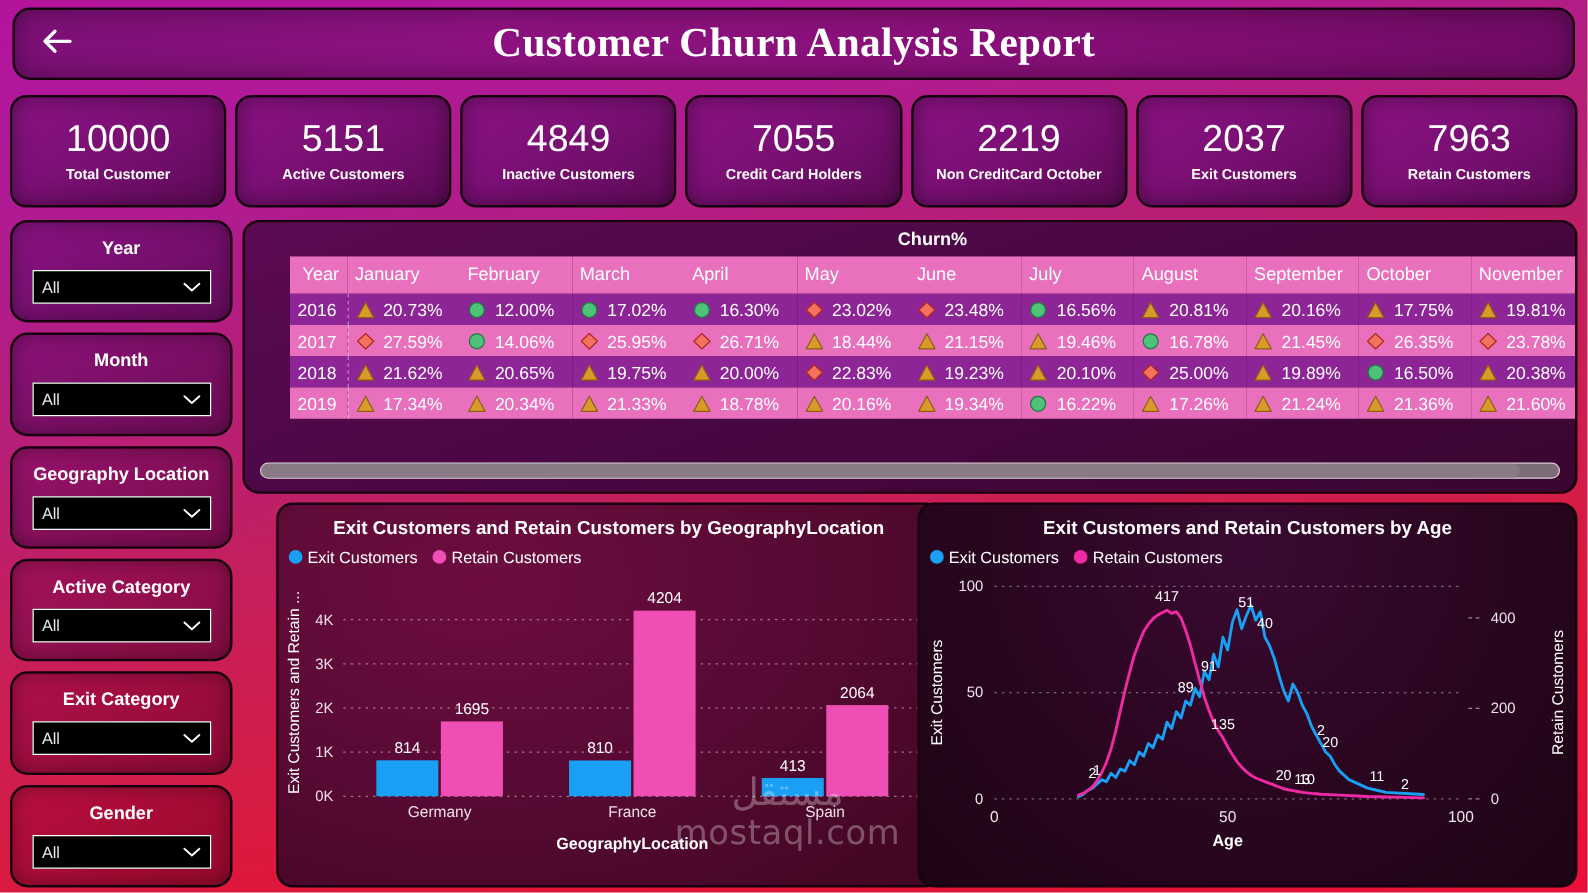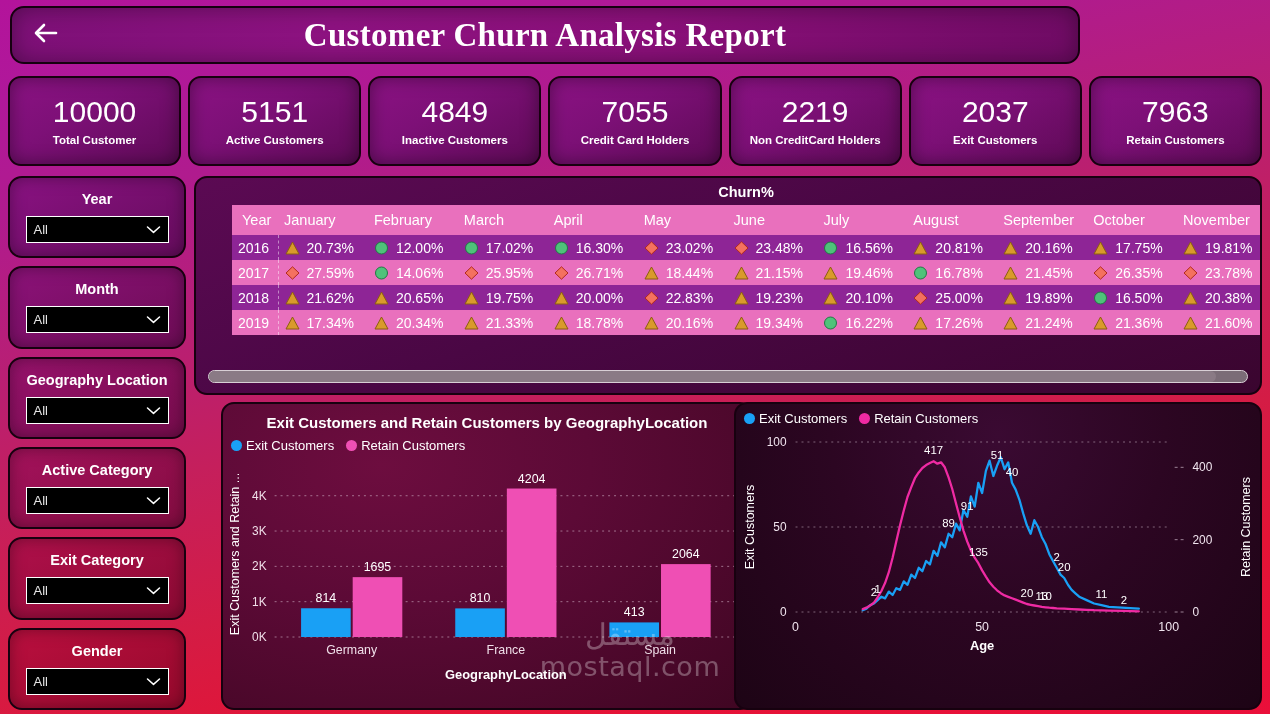--- a/index.html
+++ b/index.html
@@ -21,21 +21,21 @@
         #d41c45 68%,
         #e31436 82%,
         #ea0f3a 100%);
     position: relative;
   }
 
   
   #header-bar {
     position: absolute;
     left: 10px; top: 6px;
-    width: 1070px; height: 58px;
+    width: 1250px; height: 58px;
     border-radius: 14px;
     border: 2px solid #15000f;
     background: linear-gradient(95deg, #7d1077 0%, #8d1280 30%, #8a1079 60%, #6f0b64 100%);
     display: flex;
     align-items: center;
     box-shadow: inset 0 0 22px rgba(0,0,0,.35);
   }
   #back-btn {
     width: 70px; height: 100%;
     display: flex; align-items: center; justify-content: center;
@@ -299,21 +299,21 @@
     <div class="kpi-card">
       <div class="kpi-value">4849</div>
       <div class="kpi-label">Inactive Customers</div>
     </div>
     <div class="kpi-card">
       <div class="kpi-value">7055</div>
       <div class="kpi-label">Credit Card Holders</div>
     </div>
     <div class="kpi-card">
       <div class="kpi-value">2219</div>
-      <div class="kpi-label">Non CreditCard Holders</div>
+      <div class="kpi-label">Non CreditCard October</div>
     </div>
     <div class="kpi-card">
       <div class="kpi-value">2037</div>
       <div class="kpi-label">Exit Customers</div>
     </div>
     <div class="kpi-card">
       <div class="kpi-value">7963</div>
       <div class="kpi-label">Retain Customers</div>
     </div>
   </div>
@@ -852,20 +852,21 @@
         <text x="414.33333333333337" y="163.4131914893617" fill="#ffffff" font-size="12.5" text-anchor="middle" font-family="&quot;Liberation Sans&quot;, sans-serif">413</text>
         <rect x="441.33333333333337" y="111.10127659574468" width="50" height="72.89872340425532" fill="#ef4fb4"></rect>
         <text x="466.33333333333337" y="105.10127659574468" fill="#ffffff" font-size="12.5" text-anchor="middle" font-family="&quot;Liberation Sans&quot;, sans-serif">2064</text>
         <text x="440.33333333333337" y="201" fill="#f0dfe9" font-size="12.5" text-anchor="middle" font-family="&quot;Liberation Sans&quot;, sans-serif">Spain</text>
         <text x="285" y="226" fill="#ffffff" font-size="13" text-anchor="middle" font-family="&quot;Liberation Sans&quot;, sans-serif" font-weight="bold">GeographyLocation</text>
       </svg>
   </div>
 </div>
 
 <div id="line-panel" class="chart-panel">
+  <div class="chart-title">Exit Customers and Retain Customers by Age</div>
   <div class="legend" id="line-legend">
       <span class="legend-item">
         <span class="dot" style="background: rgb(25, 160, 245);"></span>
         <span>Exit Customers</span>
       </span>
       <span class="legend-item">
         <span class="dot" style="background: rgb(239, 42, 163);"></span>
         <span>Retain Customers</span>
       </span>
     </div>

